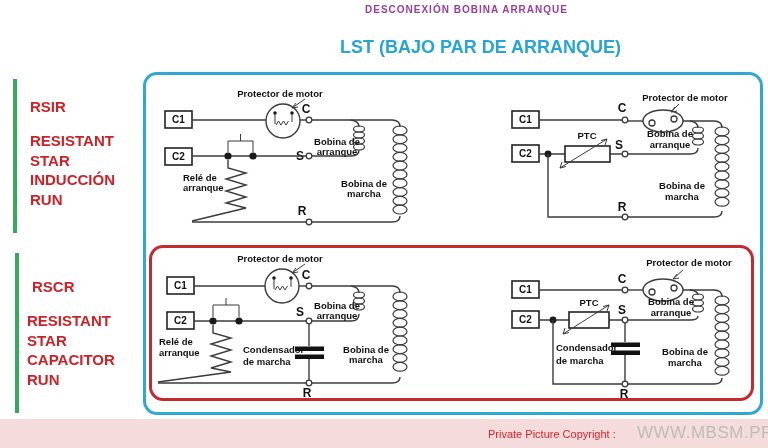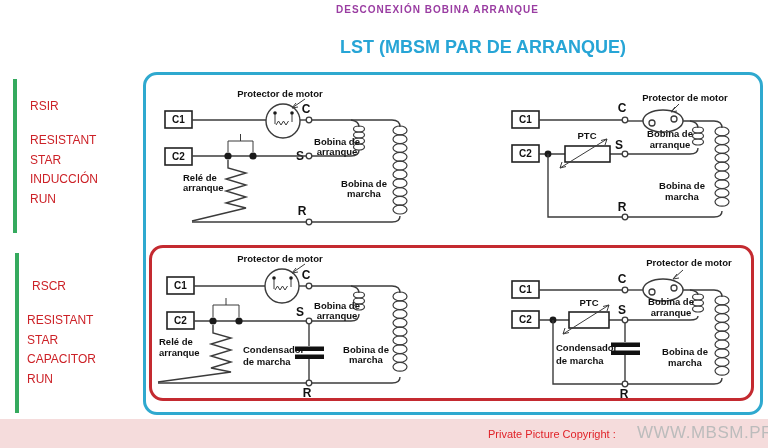--- a/index.html
+++ b/index.html
@@ -1,24 +1,24 @@
 <!DOCTYPE html>
 <html><head>
 <meta charset="utf-8">
 <style>
   html,body{margin:0;padding:0}
   body{width:768px;height:448px;position:relative;background:#fff;
        font-family:"Liberation Sans",sans-serif;overflow:hidden}
   .abs{position:absolute}
-  .subtitle{left:336px;top:4px;font-size:10px;font-weight:bold;color:#9a3da2;letter-spacing:1px}
+  .subtitle{left:365px;top:4px;font-size:10px;font-weight:bold;color:#9a3da2;letter-spacing:1px}
   .title{left:340px;top:37px;font-size:18px;font-weight:bold;color:#27a5d6}
   .greenbar{width:4px;background:#35aa5e}
   .bar1{left:13px;top:79px;height:154px}
   .bar2{left:15px;top:253px;height:160px}
-  .redlbl{color:#cc2127;font-weight:normal;font-size:12px;line-height:19.5px;white-space:pre-line}
+  .redlbl{color:#cc2127;font-weight:bold;font-size:15px;line-height:19.5px;white-space:pre-line}
   .rsir-abbr{left:30px;top:97px}
   .rsir-full{left:30px;top:131px}
   .rscr-abbr{left:32px;top:277px}
   .rscr-full{left:27px;top:311px}
   .bluebox{left:143px;top:72px;width:620px;height:343px;border:3px solid #2fa9cf;border-radius:14px;box-sizing:border-box}
   .redbox{left:149px;top:245px;width:605px;height:156px;border:3px solid #c42a30;border-radius:14px;box-sizing:border-box}
   .footer{left:0;top:419px;width:768px;height:29px;background:#f5dcdc}
   .copyright{left:488px;top:428px;font-size:11px;font-weight:normal;color:#e02228}
   .site{left:637px;top:423px;font-size:17px;color:#bcbcbc;letter-spacing:.5px}
   svg{position:absolute;overflow:visible}
@@ -31,21 +31,21 @@
   .cap{fill:#111}
   .lbl{font:bold 9.5px "Liberation Sans",sans-serif;fill:#111}
   .tlbl{font:bold 12px "Liberation Sans",sans-serif;fill:#111;text-anchor:middle}
   .boxlbl{font:bold 10px "Liberation Sans",sans-serif;fill:#111;text-anchor:middle}
   .mid{text-anchor:middle}
 </style>
 </head>
 <body>
 
 <div class="abs subtitle">DESCONEXIÓN BOBINA ARRANQUE</div>
-<div class="abs title">LST (MBSM PAR DE ARRANQUE)</div>
+<div class="abs title">LST (BAJO PAR DE ARRANQUE)</div>
 
 <div class="abs greenbar bar1"></div>
 <div class="abs redlbl rsir-abbr">RSIR</div>
 <div class="abs redlbl rsir-full">RESISTANT
 STAR
 INDUCCIÓN
 RUN</div>
 
 <div class="abs greenbar bar2"></div>
 <div class="abs redlbl rscr-abbr">RSCR</div>

